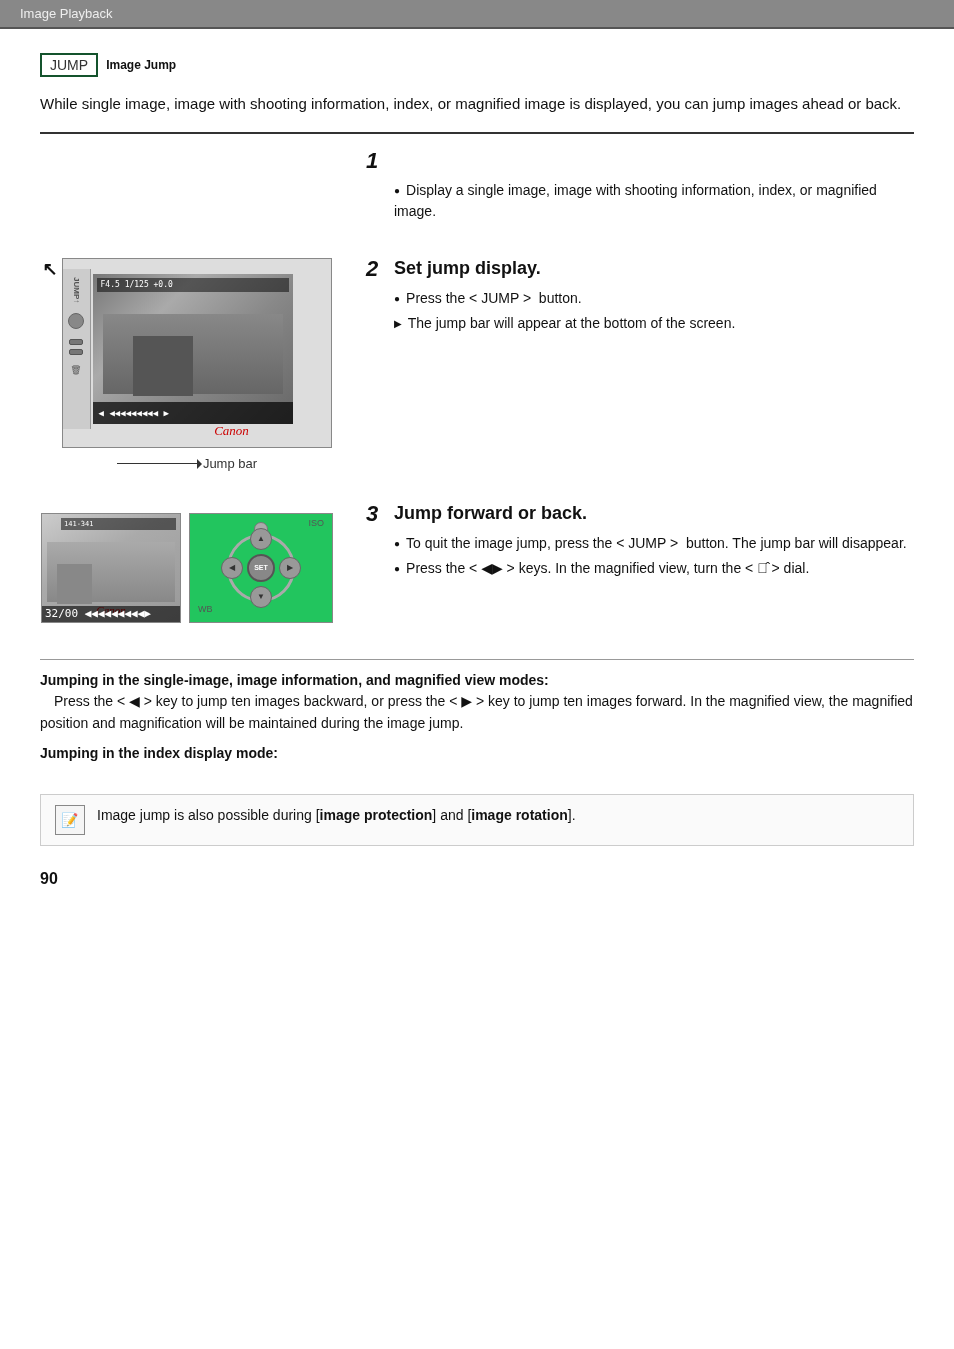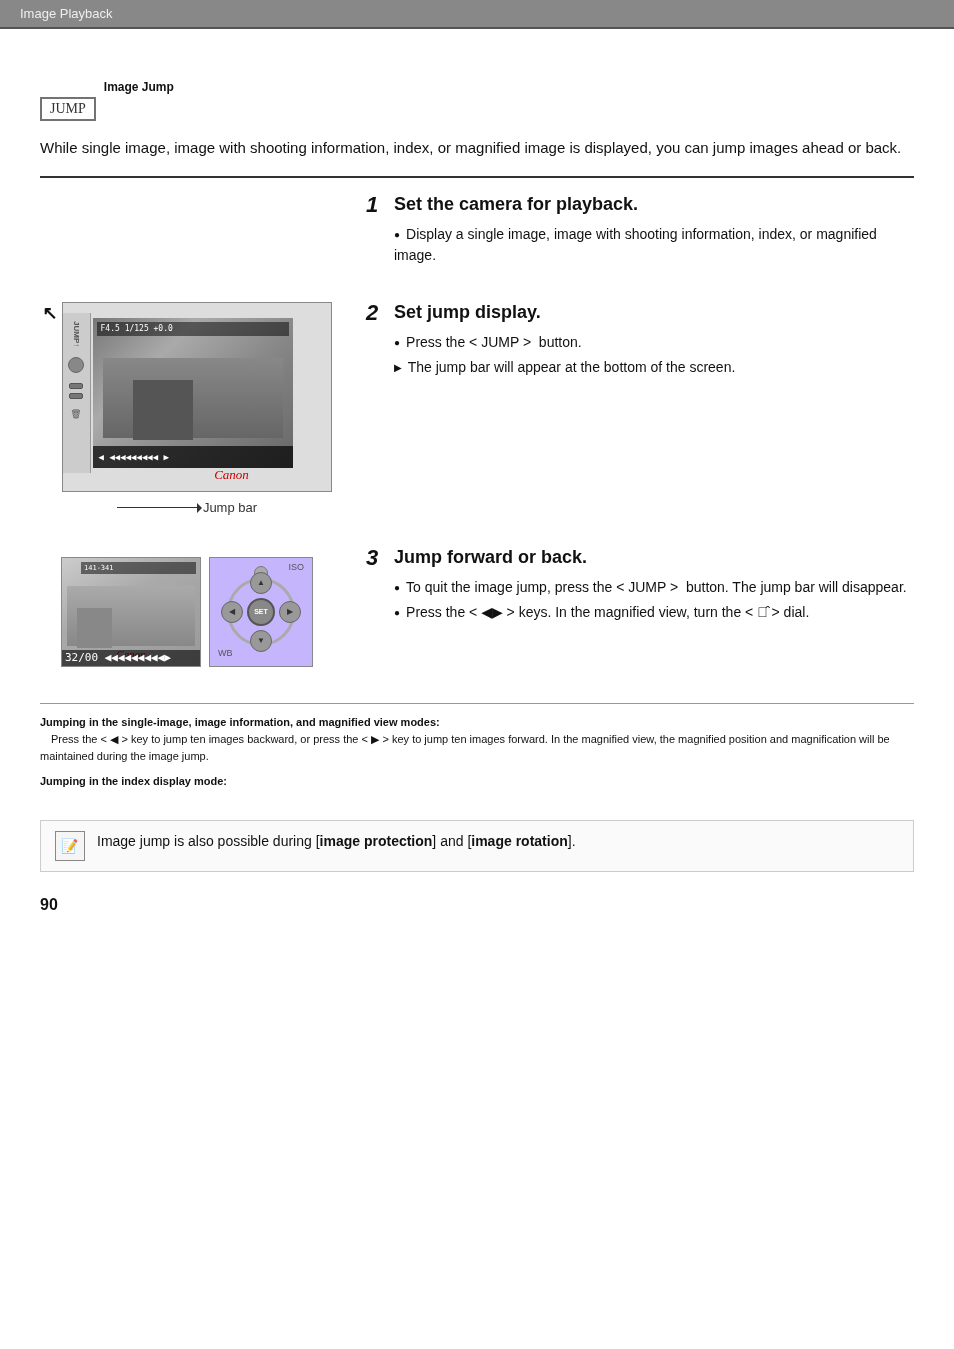--- a/index.html
+++ b/index.html
@@ -24,27 +24,26 @@
       padding: 24px 40px 40px 40px;
     }
 
     
     .title-block {
       display: flex;
       align-items: center;
       margin-bottom: 16px;
     }
     .jump-badge {
-      border: 2px solid #737373;
+      border: 2px solid #14532d;
       padding: 2px 8px;
       font-size: 14px;
-      font-family: Liberation Serif, serif;
+      font-family: Liberation Sans, sans-serif;
       margin-right: 8px;
       color: #333;
-      margin-top: 44px;
     }
     .main-title {
       font-size: 12px;
       font-weight: bold;
     }
 
     .intro-text {
       font-size: 15px;
       line-height: 1.5;
       margin-bottom: 16px;
@@ -256,24 +255,24 @@
       padding: 0 3px;
     }
 
     .cam2-info-text {
       color: #fff;
       font-size: 11px;
       font-family: monospace;
     }
 
     .cam2-controls {
-      width: 104px;
+      width: 144px;
       height: 110px;
       border: 1.5px solid #888;
-      background: #c4b5fd;
+      background: #22c55e;
       position: relative;
       display: flex;
       align-items: center;
       justify-content: center;
     }
 
     .dpad {
       position: relative;
       width: 80px;
       height: 80px;
@@ -329,21 +328,21 @@
     }
 
     
     .notes-section {
       margin-top: 20px;
       border-top: 1px solid #999;
       padding-top: 10px;
     }
 
     .notes-section p {
-      font-size: 11px;
+      font-size: 14px;
       line-height: 1.55;
       margin-bottom: 8px;
     }
 
     .notes-section strong {
       font-weight: bold;
     }
 
     
     .note-box {
@@ -408,21 +407,20 @@
 
   <div class="steps-area">
 
     <div class="step-row">
       <div class="step-left">
         
       </div>
       <div class="step-right step1-right-only">
         <div class="step-number-title">
           <span class="step-num">1</span>
-          <span class="step-title">Set the camera for playback.</span>
         </div>
         <ul class="step-bullets">
           <li class="bullet-circle">Display a single image, image with shooting information, index, or magnified image.</li>
         </ul>
       </div>
     </div>
 
     <div class="step-row">
       <div class="step-left">
 

